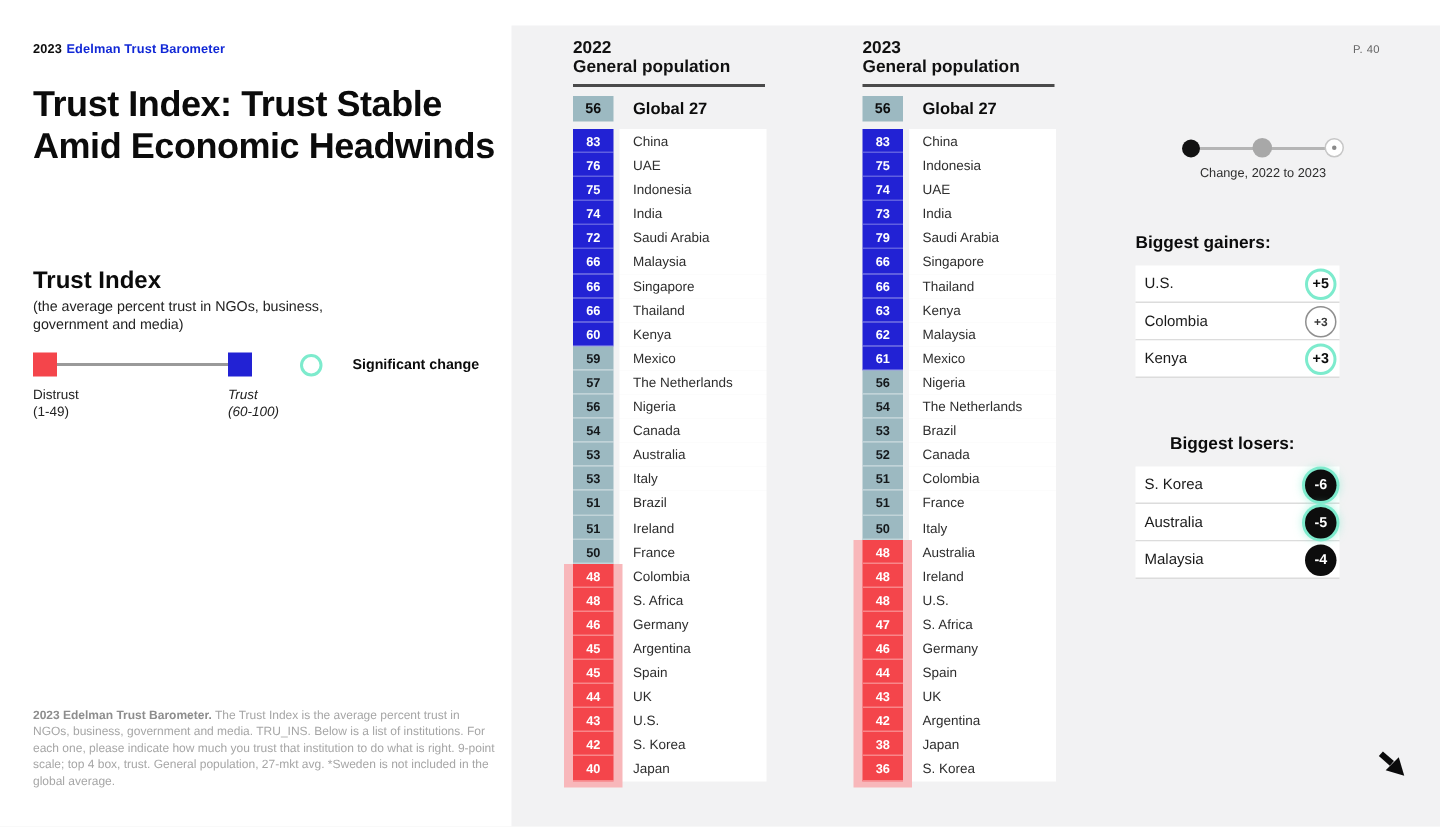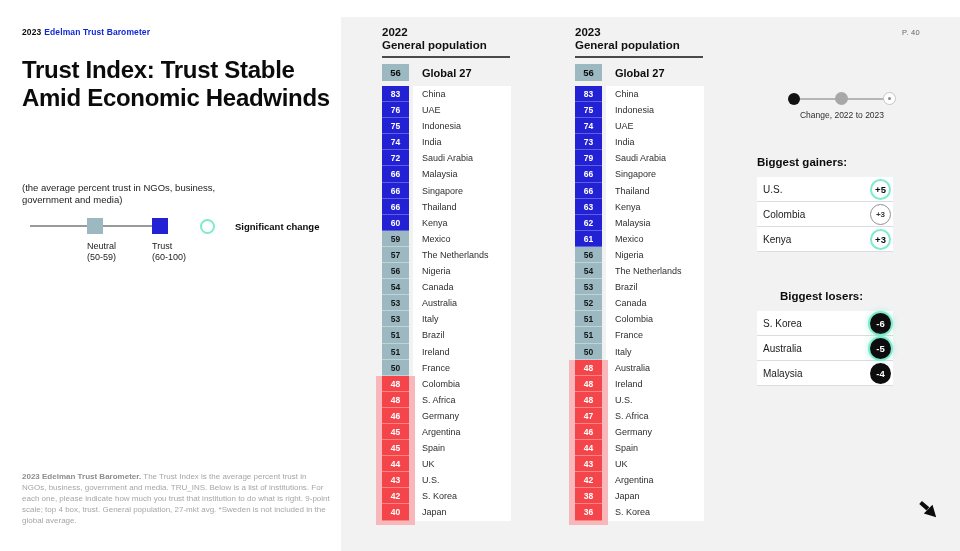--- a/index.html
+++ b/index.html
@@ -13,21 +13,21 @@
   .brand{position:absolute;left:22px;top:27px;font-size:8.5px;font-weight:bold;letter-spacing:.1px;}
   .brand .year{color:#0d0d0d;}
   .brand .name{color:#1128d6;margin-left:3px;}
   .slide-title{position:absolute;left:22px;top:56px;width:340px;font-size:24px;font-weight:bold;color:#0b0b0b;line-height:1.18;letter-spacing:-.3px;}
   .legend{position:absolute;left:22px;top:179px;width:320px;}
   .legend-title{font-size:16px;font-weight:bold;color:#0b0b0b;line-height:17px;}
   .legend-sub{font-size:9.5px;color:#222;width:240px;line-height:12px;margin-top:3px;}
   .scale{position:relative;margin-top:12px;height:56px;width:320px;}
   .scale-line{position:absolute;left:8px;top:7px;width:130px;height:1.5px;background:#9a9a9a;}
   .scale-item{position:absolute;top:0;width:62px;}
-  .scale-item.i0{left:0;} .scale-item.i1{left:65px;} .scale-item.i2{left:130px;}
+  .scale-item.i0{left:0;} .scale-item.i1{left:65px;} .scale-item.i2{left:130px;font-style:italic;}
   .sq{width:16px;height:16px;position:relative;z-index:1;}
   .scale-label{font-size:9px;color:#222;margin-top:7px;line-height:11px;}
   .sig-item{position:absolute;left:178px;top:1px;display:flex;align-items:center;}
   .sig-circle{width:11px;height:11px;border-radius:50%;border:2.5px solid #7debcd;background:transparent;flex:none;}
   .sig-label{font-size:9.5px;font-weight:bold;margin-left:20px;color:#0b0b0b;}
   .footnote{position:absolute;left:22px;top:471px;width:308px;font-size:8px;color:#a6a6a6;line-height:11px;}
   .footnote .fb{font-weight:bold;color:#8d8d8d;}
 
   
   .panel{position:absolute;left:341px;top:17px;right:0;bottom:0;background:#f2f2f3;}
@@ -85,26 +85,27 @@
 <div class="brand">
   <span class="year">2023</span><span class="name">Edelman Trust Barometer</span>
 </div>
 
 <h1 class="slide-title" style="margin:0;">
   <div>Trust Index: Trust Stable</div>
   <div>Amid Economic Headwinds</div>
 </h1>
 
 <div class="legend">
+  <div class="legend-title">Trust Index</div>
   <div class="legend-sub">(the average percent trust in NGOs, business, government and media)</div>
   <div class="scale">
     <div class="scale-line"></div>
-    <div class="scale-item i1">
-      <div class="sq" style="background: rgb(156, 185, 193);"></div>
-      <div class="scale-label"><span>Neutral</span><br><span>(50-59)</span></div>
+    <div class="scale-item i0">
+      <div class="sq" style="background: rgb(244, 69, 75);"></div>
+      <div class="scale-label"><span>Distrust</span><br><span>(1-49)</span></div>
     </div>
     <div class="scale-item i2">
       <div class="sq" style="background: rgb(34, 34, 212);"></div>
       <div class="scale-label"><span>Trust</span><br><span>(60-100)</span></div>
     </div>
     <div class="sig-item">
       <span class="sig-circle"></span>
       <span class="sig-label">Significant change</span>
     </div>
   </div>

